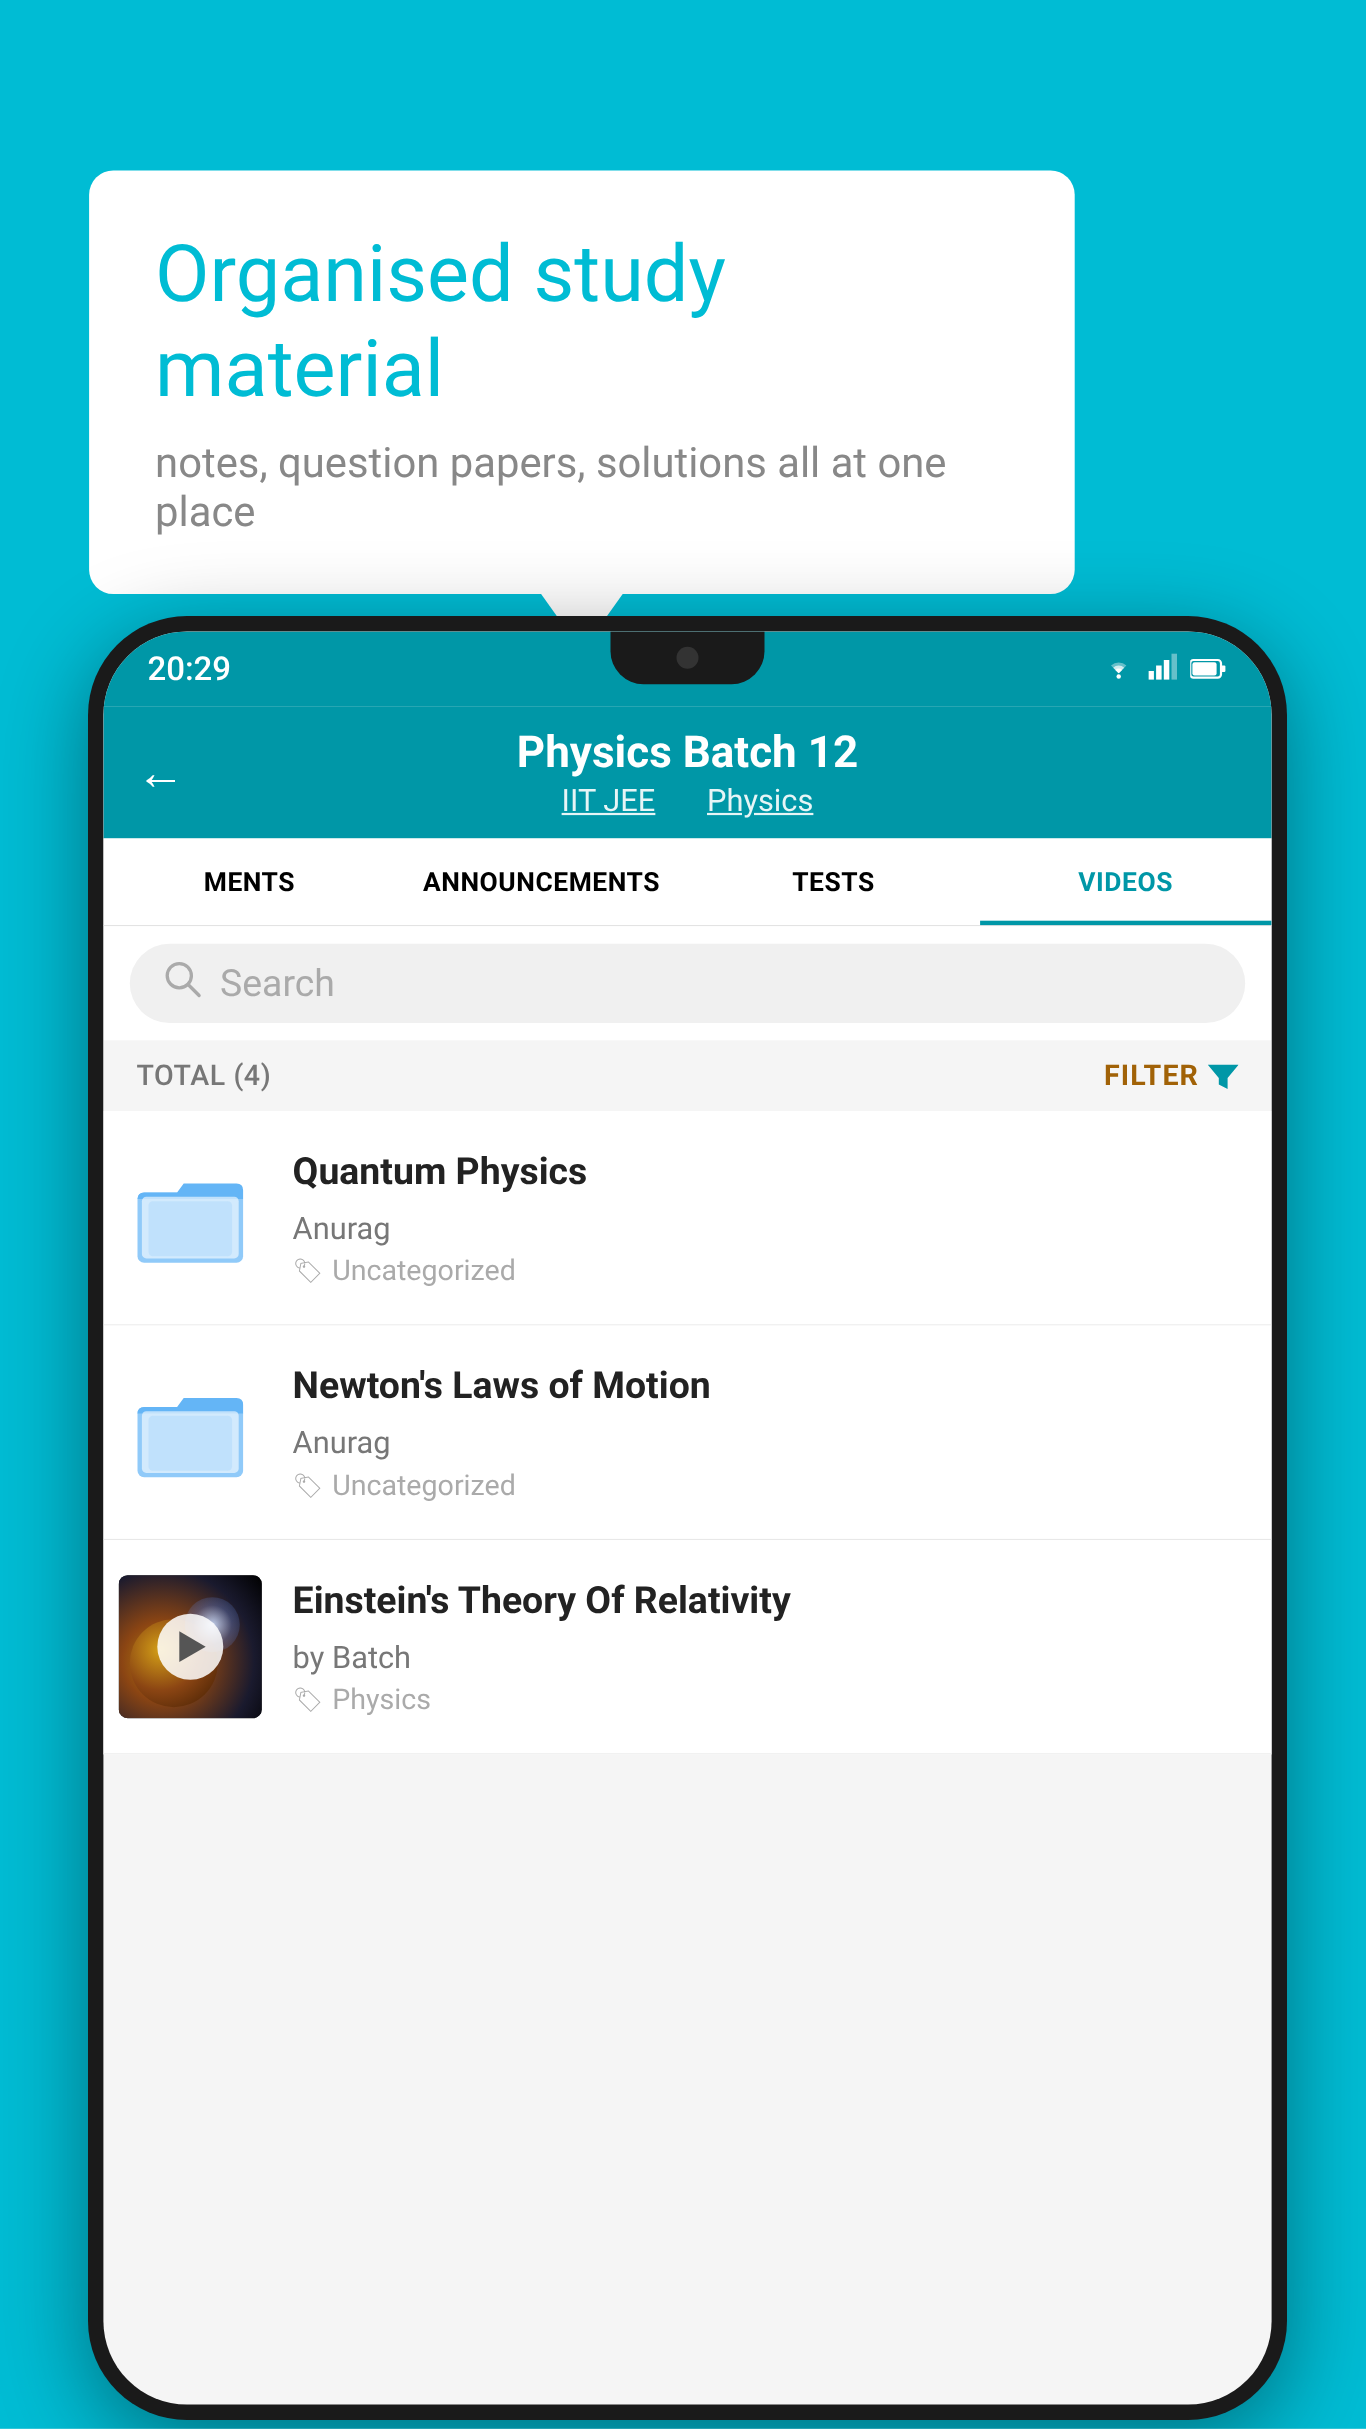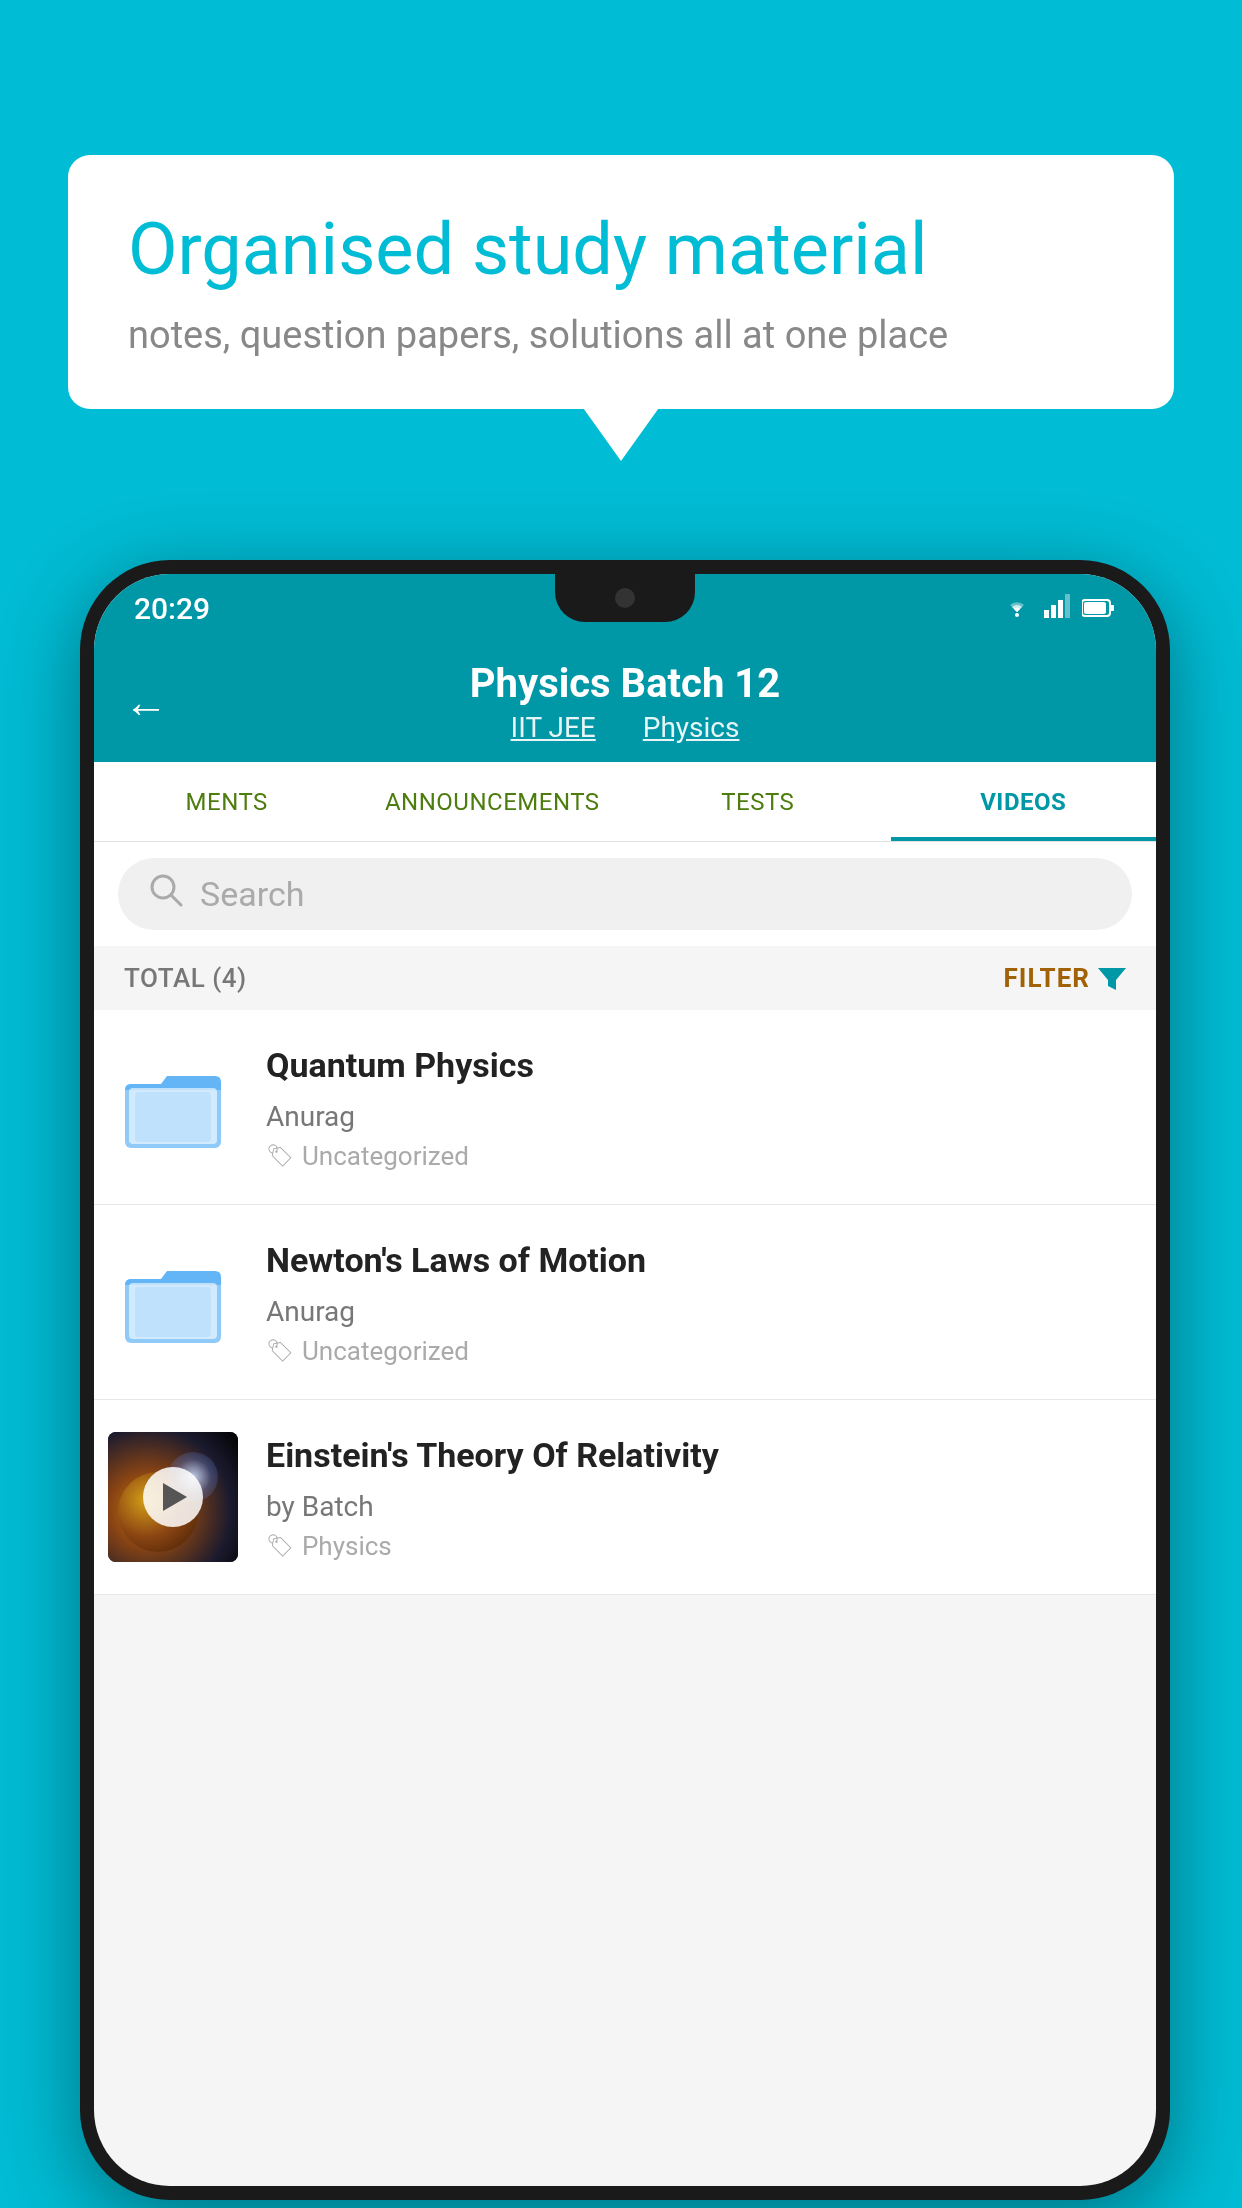--- a/index.html
+++ b/index.html
@@ -10,22 +10,22 @@
       background-color: #00BCD4;
       font-family: 'Roboto', Arial, sans-serif;
       overflow: hidden;
       position: relative;
     }
 
     
     .speech-bubble-wrapper {
       position: absolute;
       top: 155px;
-      left: 68px;
-      width: 1106px;
+      left: 81px;
+      width: 896px;
     }
 
     .speech-bubble {
       background: white;
       border-radius: 22px;
       padding: 52px 60px 52px 60px;
       position: relative;
     }
 
     .speech-bubble::after {
@@ -170,22 +170,22 @@
       border-bottom: 1px solid #e0e0e0;
       height: 80px;
     }
 
     .tab {
       flex: 1;
       display: flex;
       align-items: center;
       justify-content: center;
       font-size: 24px;
-      color: #4d7c0f;
-      font-weight: 400;
+      color: #000000;
+      font-weight: 700;
       letter-spacing: 0.5px;
       cursor: pointer;
       position: relative;
       text-transform: uppercase;
     }
 
     .tab.active {
       color: #0097A7;
       font-weight: 700;
     }

